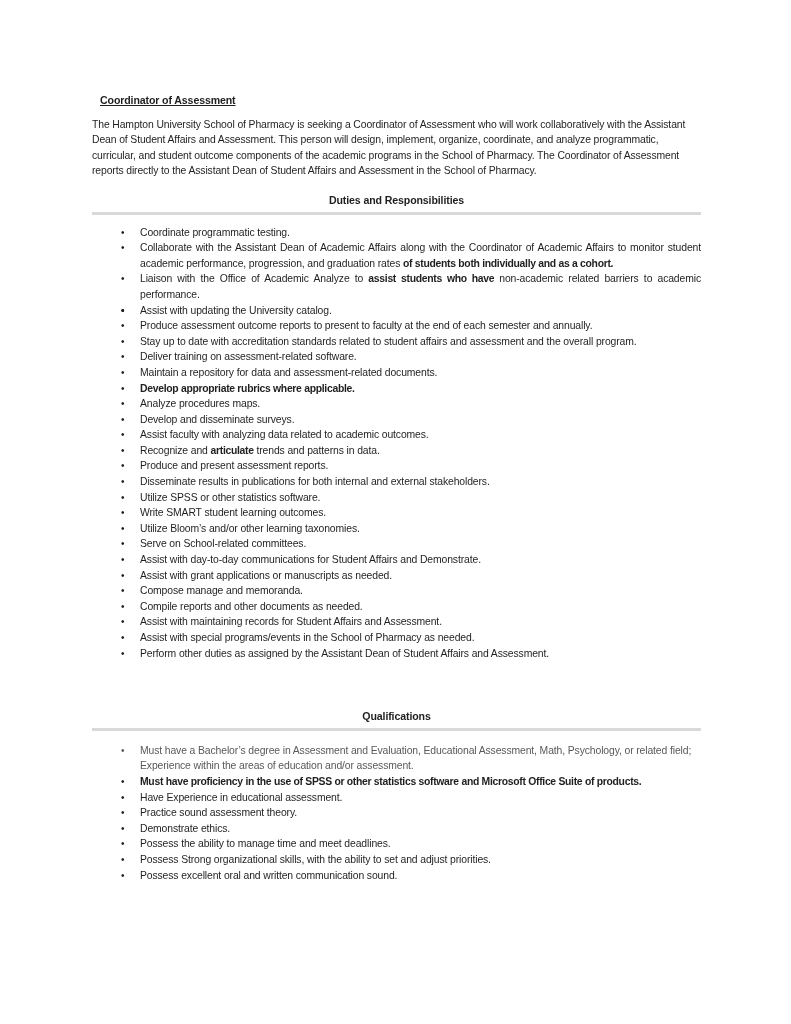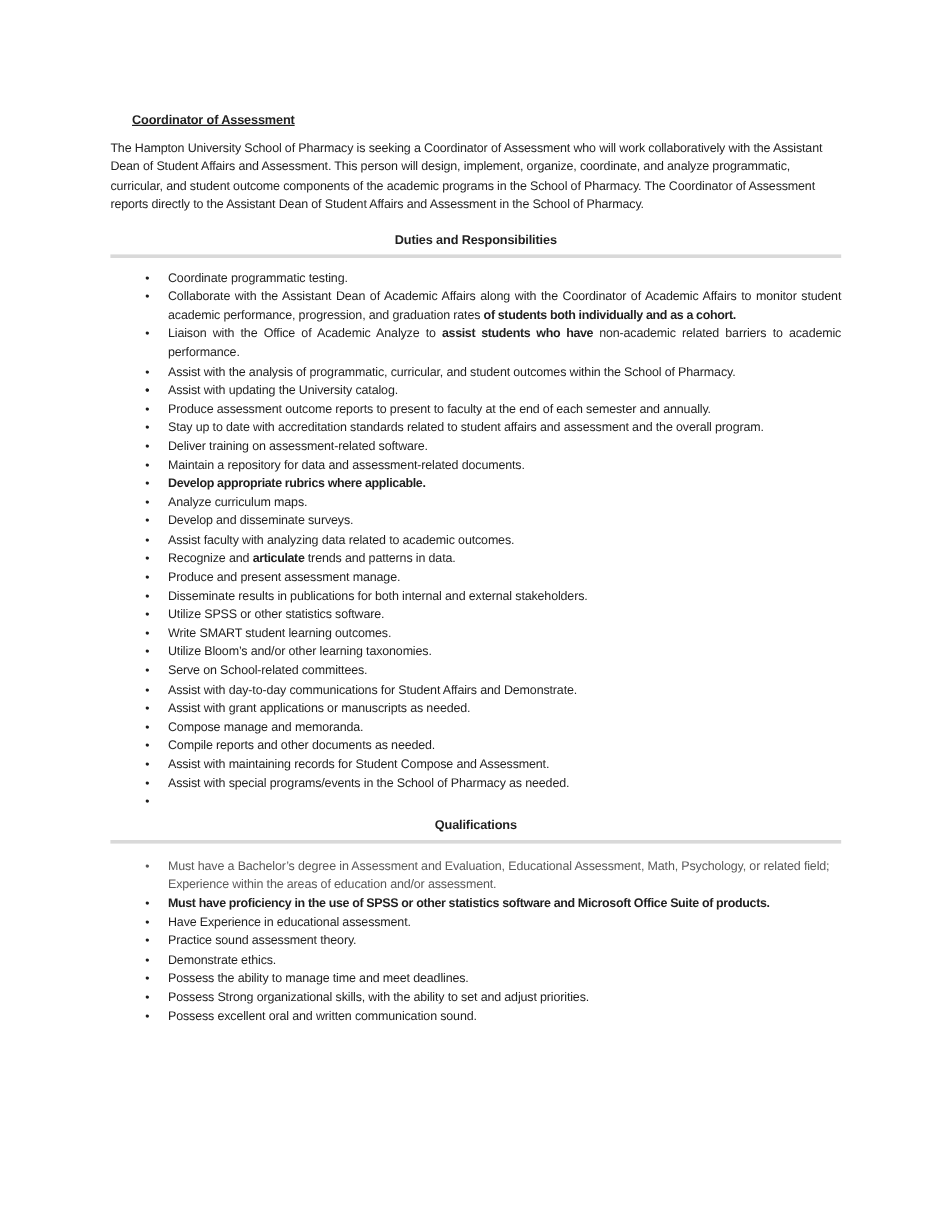--- a/index.html
+++ b/index.html
@@ -19,34 +19,34 @@
     font-family:"Liberation Sans","DejaVu Sans",sans-serif;
     font-size:10.4px;
     line-height:15.6px;
     letter-spacing:-0.12px;
     color:var(--text);
   }
   .doc-title{
     font-size:10.6px;
     font-weight:bold;
     text-decoration:underline;
-    margin:0 0 8px 18px;
+    margin:0 0 8px 8px;
   }
   .intro{
     margin:1px 0 14px 0;
   }
   .section-heading{
     font-size:10.6px;
     font-weight:bold;
     margin:0;
     padding-bottom:3px;
     border-bottom:3px solid var(--rule);
     text-align:center;
   }
-  .qual-section{margin-top:20px;}
+  .qual-section{margin-top:48px;}
   ul.doc-list{
     list-style:none;
     margin:10px 0 0 0;
     padding:0;
   }
   ul.quals{margin-top:12px;}
   ul.doc-list li{
     position:relative;
     padding-left:48px;
   }
@@ -66,45 +66,45 @@
 <div class="page">
   <h1 class="doc-title">Coordinator of Assessment</h1>
   <p class="intro">The Hampton University School of Pharmacy is seeking a Coordinator of Assessment who will work collaboratively with the Assistant Dean of Student Affairs and Assessment. This person will design, implement, organize, coordinate, and analyze programmatic, curricular, and student outcome components of the academic programs in the School of Pharmacy. The Coordinator of Assessment reports directly to the Assistant Dean of Student Affairs and Assessment in the School of Pharmacy.</p>
 
   <section>
     <h2 class="section-heading">Duties and Responsibilities</h2>
     <ul class="doc-list duties">
         <li><span class="bullet">•</span><span>Coordinate programmatic testing.</span></li>
         <li><span class="bullet">•</span><span>Collaborate with the Assistant Dean of Academic Affairs along with the Coordinator of Academic Affairs to monitor student academic performance, progression, and graduation rates </span><b>of students both individually and as a cohort.</b></li>
         <li><span class="bullet">•</span><span>Liaison with the Office of Academic Analyze to </span><b>assist students who have </b><span>non-academic related barriers to academic performance.</span></li>
-        <li><span class="bullet">•</span><span>Assist with the analysis of programmatic, curricular, and student outcomes within the School of Pharmacy.</span></li>
+        <li><span class="bullet">•</span></li>
         <li><span class="bullet">•</span></li>
         <li><span class="bullet">•</span><span>Assist with updating the University catalog.</span></li>
         <li><span class="bullet">•</span><span>Produce assessment outcome reports to present to faculty at the end of each semester and annually.</span></li>
         <li><span class="bullet">•</span><span>Stay up to date with accreditation standards related to student affairs and assessment and the overall program.</span></li>
         <li><span class="bullet">•</span><span>Deliver training on assessment-related software.</span></li>
         <li><span class="bullet">•</span><span>Maintain a repository for data and assessment-related documents.</span></li>
         <li><span class="bullet">•</span><b>Develop appropriate rubrics where applicable.</b></li>
-        <li><span class="bullet">•</span><span>Analyze curriculum maps.</span></li>
+        <li><span class="bullet">•</span><span>Analyze procedures maps.</span></li>
         <li><span class="bullet">•</span><span>Develop and disseminate surveys.</span></li>
         <li><span class="bullet">•</span><span>Assist faculty with analyzing data related to academic outcomes.</span></li>
         <li><span class="bullet">•</span><span>Recognize and </span><b>articulate</b><span> trends and patterns in data.</span></li>
-        <li><span class="bullet">•</span><span>Produce and present assessment manage.</span></li>
+        <li><span class="bullet">•</span><span>Produce and present assessment reports.</span></li>
         <li><span class="bullet">•</span><span>Disseminate results in publications for both internal and external stakeholders.</span></li>
         <li><span class="bullet">•</span><span>Utilize SPSS or other statistics software.</span></li>
         <li><span class="bullet">•</span><span>Write SMART student learning outcomes.</span></li>
         <li><span class="bullet">•</span><span>Utilize Bloom’s and/or other learning taxonomies.</span></li>
         <li><span class="bullet">•</span><span>Serve on School-related committees.</span></li>
         <li><span class="bullet">•</span><span>Assist with day-to-day communications for Student Affairs and Demonstrate.</span></li>
         <li><span class="bullet">•</span><span>Assist with grant applications or manuscripts as needed.</span></li>
         <li><span class="bullet">•</span><span>Compose manage and memoranda.</span></li>
         <li><span class="bullet">•</span><span>Compile reports and other documents as needed.</span></li>
-        <li><span class="bullet">•</span><span>Assist with maintaining records for Student Compose and Assessment.</span></li>
+        <li><span class="bullet">•</span><span>Assist with maintaining records for Student Affairs and Assessment.</span></li>
         <li><span class="bullet">•</span><span>Assist with special programs/events in the School of Pharmacy as needed.</span></li>
-        <li><span class="bullet">•</span></li>
+        <li><span class="bullet">•</span><span>Perform other duties as assigned by the Assistant Dean of Student Affairs and Assessment.</span></li>
       </ul>
   </section>
 
   <section class="qual-section">
     <h2 class="section-heading">Qualifications</h2>
     <ul class="doc-list quals">
         <li style="color: rgb(89, 89, 89);"><span class="bullet">•</span><span>Must have a Bachelor’s degree in Assessment and Evaluation, Educational Assessment, Math, Psychology, or related field; Experience within the areas of education and/or assessment.</span></li>
         <li><span class="bullet">•</span><b>Must have proficiency in the use of SPSS or other statistics software and Microsoft Office Suite of products.</b></li>
         <li><span class="bullet">•</span><span>Have Experience in educational assessment.</span></li>
         <li><span class="bullet">•</span><span>Practice sound assessment theory.</span></li>

